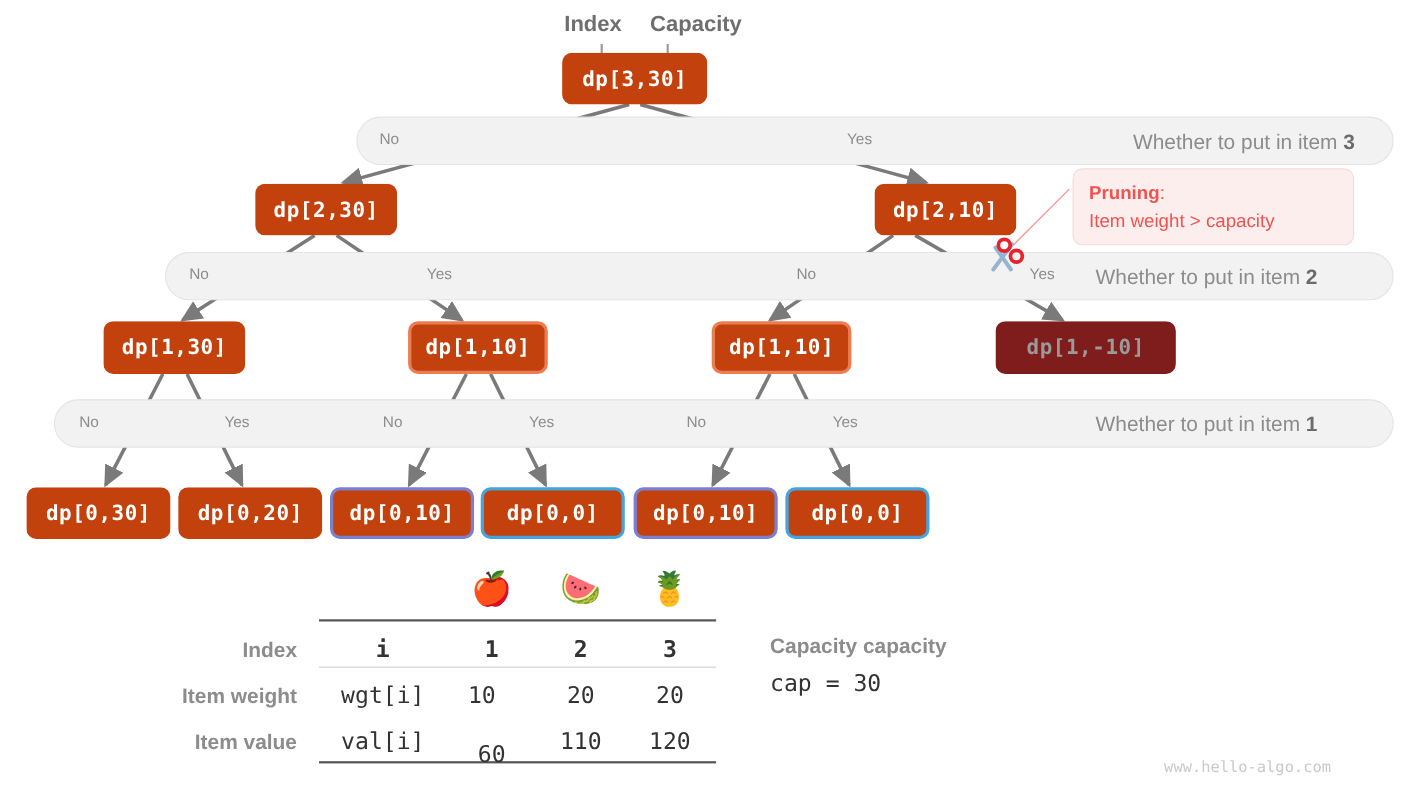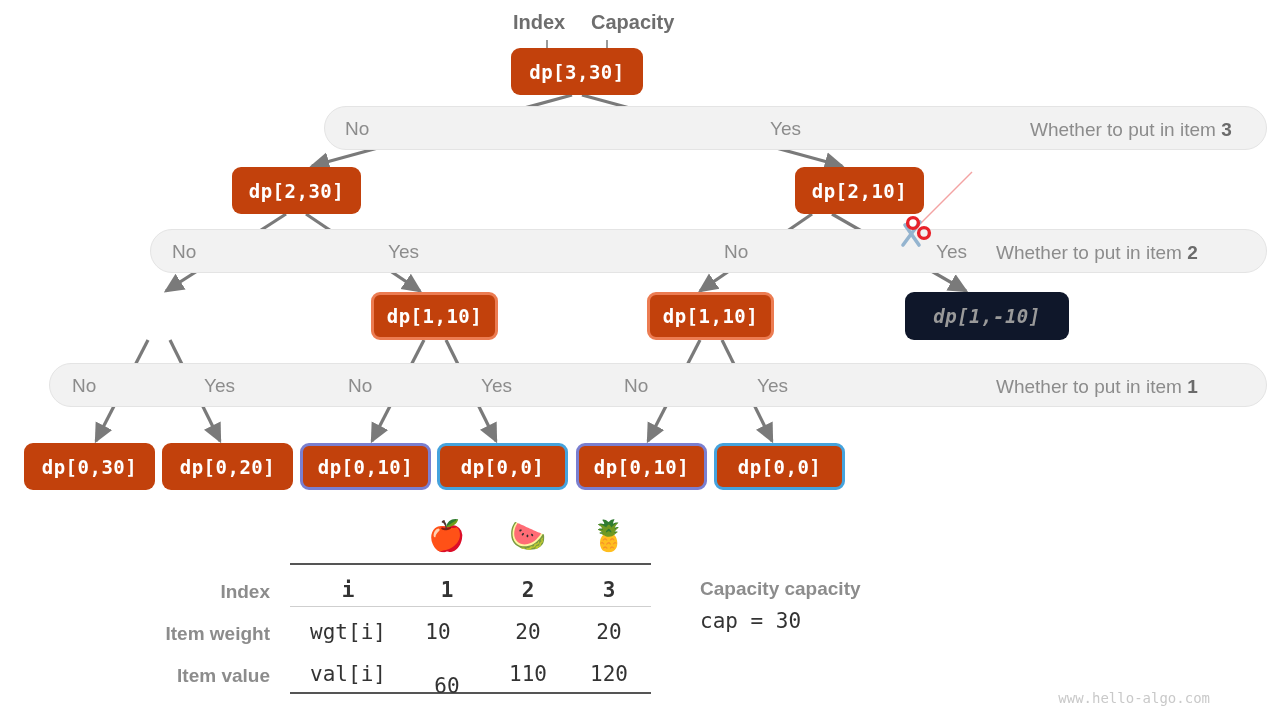--- a/index.html
+++ b/index.html
@@ -9,41 +9,41 @@
   }
   #stage{position:absolute;left:0;top:0;width:1232px;height:720px;}
   svg.edges{position:absolute;left:0;top:0;width:1280px;height:720px;pointer-events:none;}
 
   
   .band{
     position:absolute;background:#f2f2f2;border:1px solid #e4e4e4;
     border-radius:22px;box-sizing:border-box;
   }
   .band-lbl{
-    position:absolute;color:#8c8c8c;font-size:19px;line-height:1;
+    position:absolute;color:#8c8c8c;font-size:14px;line-height:1;
     white-space:nowrap;
   }
   .band-title{
     position:absolute;color:#8c8c8c;font-size:19px;white-space:nowrap;
   }
   .band-title b{color:#6b6b6b;font-weight:bold;}
 
   
   .node{
     position:absolute;box-sizing:border-box;
     background:#c2410c;border-radius:9px;
     display:flex;align-items:center;justify-content:center;
     color:#ffffff;font-family:"DejaVu Sans Mono","Liberation Mono",monospace;
     font-size:19px;font-weight:bold;letter-spacing:0.5px;
     border:3px solid transparent;
   }
   .node.orange{border-color:#ec7c52;}
   .node.purple{border-color:#7a7fd0;}
   .node.blue  {border-color:#45a3dd;}
-  .node.muted {background:#0f172a;color:#9a9a9a;border-color:transparent;font-style:italic;}
+  .node.muted {background:#7f1d1d;color:#9a9a9a;border-color:transparent;}
 
   
   .hdr{
     position:absolute;color:#6e6e6e;font-size:20px;font-weight:bold;
     white-space:nowrap;
   }
 
   
   .callout{
     position:absolute;background:#fdeeee;border:1px solid #f8d9d9;
@@ -136,40 +136,45 @@
   <div class="band-lbl" style="left:481px;top:376px;">Yes</div>
   <div class="band-lbl" style="left:624px;top:376px;">No</div>
   <div class="band-lbl" style="left:757px;top:376px;">Yes</div>
   <div class="band-title" style="left:996px;top:376px;"><span>Whether to put in item </span><b>1</b></div>
 
   <div class="node" style="left:511px;top:48px;width:132px;height:47px;">dp[3,30]</div>
 
   <div class="node" style="left:232px;top:167px;width:129px;height:47px;">dp[2,30]</div>
   <div class="node" style="left:795px;top:167px;width:129px;height:47px;">dp[2,10]</div>
 
+  <div class="node" style="left:94px;top:292px;width:129px;height:48px;">dp[1,30]</div>
   <div class="node orange" style="left:371px;top:292px;width:127px;height:48px;">dp[1,10]</div>
   <div class="node orange" style="left:647px;top:292px;width:127px;height:48px;">dp[1,10]</div>
   <div class="node muted" style="left:905px;top:292px;width:164px;height:48px;">dp[1,-10]</div>
 
   <div class="node" style="left:24px;top:443px;width:131px;height:47px;">dp[0,30]</div>
   <div class="node" style="left:162px;top:443px;width:131px;height:47px;">dp[0,20]</div>
   <div class="node purple" style="left:300px;top:443px;width:131px;height:47px;">dp[0,10]</div>
   <div class="node blue" style="left:437px;top:443px;width:131px;height:47px;">dp[0,0]</div>
   <div class="node purple" style="left:576px;top:443px;width:131px;height:47px;">dp[0,10]</div>
   <div class="node blue" style="left:714px;top:443px;width:131px;height:47px;">dp[0,0]</div>
 
   <svg style="position:absolute;left:893px;top:212px;width:44px;height:44px;" viewBox="0 0 44 44">
     <g stroke="#94b4cf" stroke-width="3.6" stroke-linecap="round" fill="none">
       <line x1="10" y1="33" x2="27" y2="10"></line>
       <line x1="26" y1="33" x2="12" y2="13"></line>
     </g>
     <circle cx="20" cy="11" r="5.4" fill="none" stroke="#e8222a" stroke-width="3.4"></circle>
     <circle cx="31" cy="21" r="5.4" fill="none" stroke="#e8222a" stroke-width="3.4"></circle>
   </svg>
 
+  <div class="callout" style="left:975px;top:153px;width:256px;height:70px;">
+    <div><span class="t1">Pruning</span><span>:</span></div>
+    <div>Item weight &gt; capacity</div>
+  </div>
 
   <div class="fruit" style="left:417px;top:521px;width:60px;">🍎</div>
   <div class="fruit" style="left:498px;top:521px;width:60px;">🍉</div>
   <div class="fruit" style="left:579px;top:521px;width:60px;">🍍</div>
 
   <div class="rule" style="left:290px;top:563px;width:361px;"></div>
   <div class="rule light" style="left:290px;top:606px;width:361px;"></div>
   <div class="rule" style="left:290px;top:692px;width:361px;"></div>
 
   <div class="rowlbl" style="left:100px;top:581px;width:170px;">Index</div>

